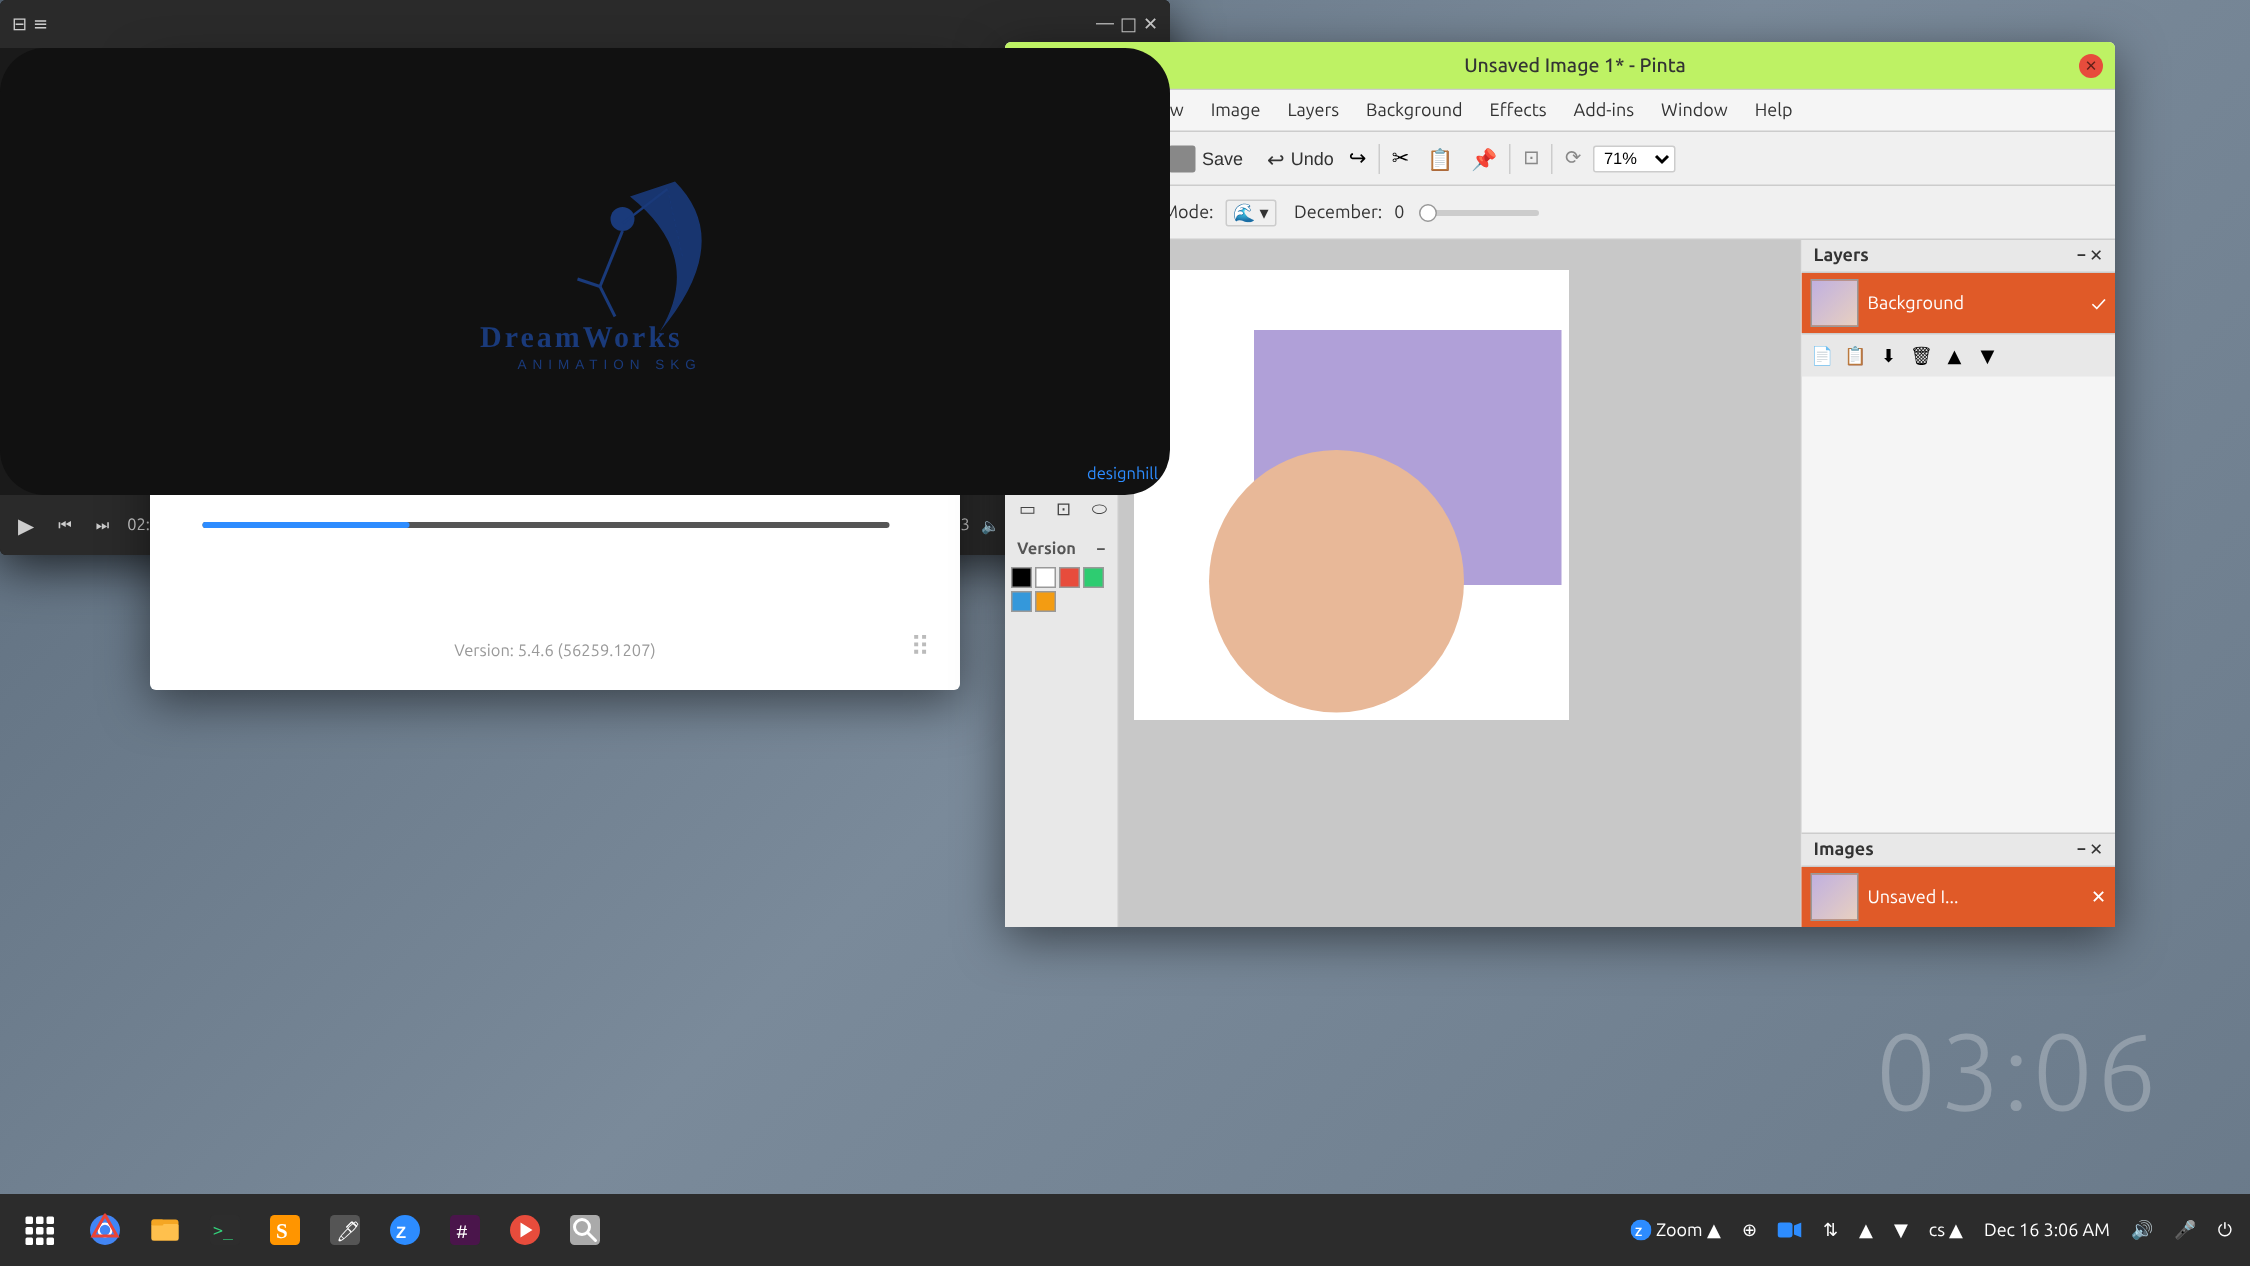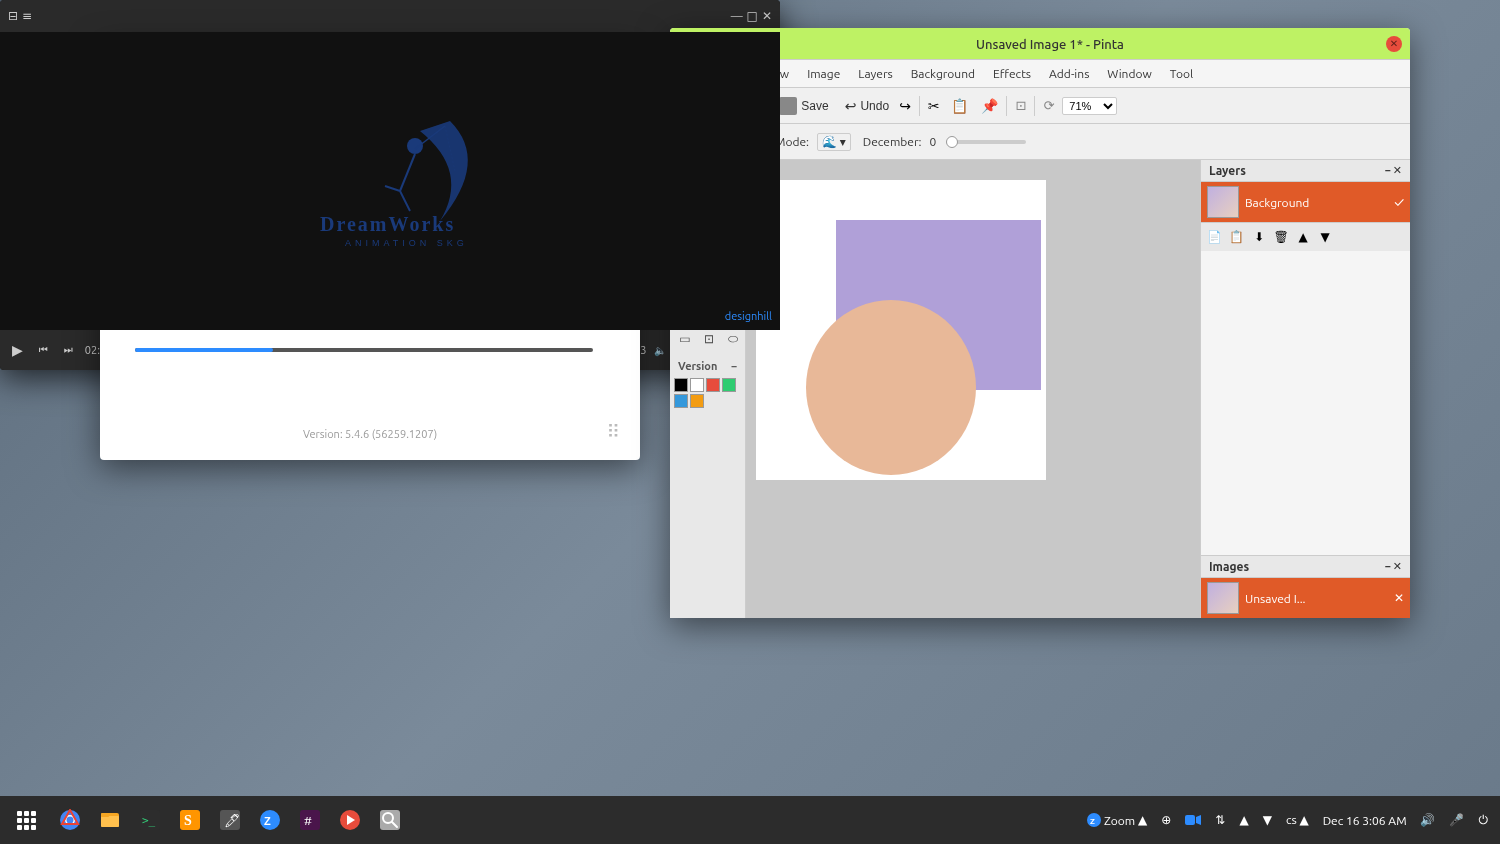--- a/index.html
+++ b/index.html
@@ -459,20 +459,21 @@
     }
     .video-content {
       width: 100%;
       height: calc(100% - 32px - 40px);
       background: #111;
       display: flex;
       align-items: center;
       justify-content: center;
       position: relative;
       overflow: hidden;
+      border-radius: 30px;
     }
     .video-logo {
       display: flex;
       flex-direction: column;
       align-items: center;
       gap: 8px;
     }
     .video-bottom-bar {
       background: #2a2a2a;
       height: 40px;
@@ -551,20 +552,21 @@
     }
 
     .vid-btn-small { font-size: 10px; }
   </style>
 </head>
 <body>
 
 <div class="desktop">
 
   <div class="desktop-clock">
+    <div class="time">03:06</div>
   </div>
 
   <div class="window zoom-window">
     <div class="window-titlebar zoom-titlebar">
       <div class="window-controls">
         <button class="win-btn win-btn-min">—</button>
       </div>
       <div class="window-title">Zoom Cloud Meetings</div>
       <div class="win-controls-right">
         <button class="win-btn win-btn-close">✕</button>
@@ -594,21 +596,21 @@
     <div class="pinta-menubar">
       <div class="pinta-menu-item">File</div>
       <div class="pinta-menu-item">Edit</div>
       <div class="pinta-menu-item">View</div>
       <div class="pinta-menu-item">Image</div>
       <div class="pinta-menu-item">Layers</div>
       <div class="pinta-menu-item">Background</div>
       <div class="pinta-menu-item">Effects</div>
       <div class="pinta-menu-item">Add-ins</div>
       <div class="pinta-menu-item">Window</div>
-      <div class="pinta-menu-item">Tool</div>
+      <div class="pinta-menu-item">Help</div>
     </div>
 
     <div class="pinta-toolbar">
       <div style="width:22px;height:22px;background:#4a7;border-radius:2px;display:inline-block;"></div>
       <button class="pinta-toolbar-btn">
         <span style="width:20px;height:18px;background:#e74c3c;border-radius:2px;display:inline-block;"></span>
         <span>Open</span>
       </button>
       <button class="pinta-toolbar-btn">
         <span style="width:18px;height:18px;background:#888;border-radius:2px;display:inline-block;"></span>

